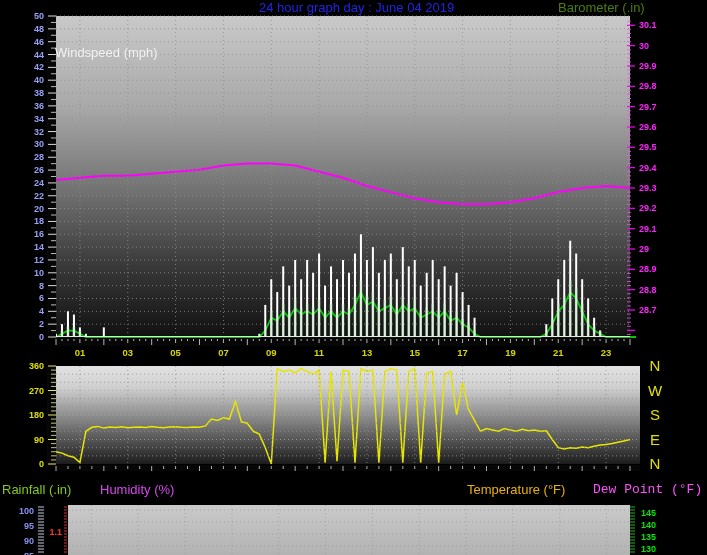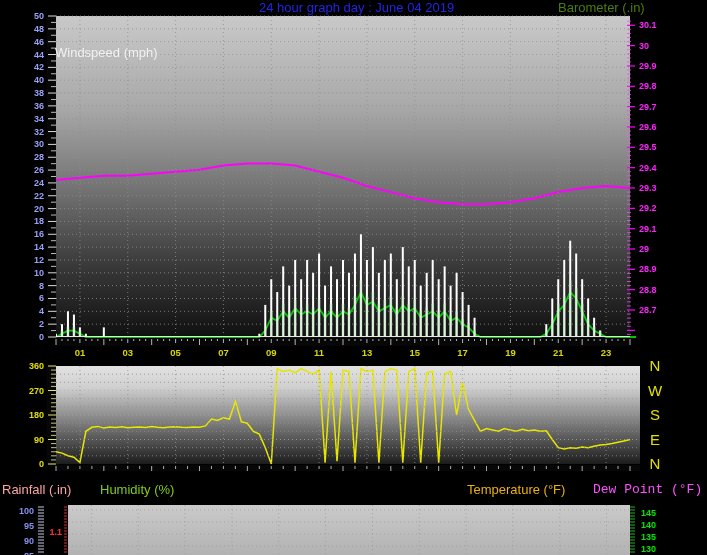--- a/index.html
+++ b/index.html
@@ -2,22 +2,22 @@
 <html><head>
 <meta charset="utf-8">
 <style>
   html,body{margin:0;padding:0;background:#000;}
   #screen{position:relative;width:707px;height:555px;background:#000;overflow:hidden;
           font-family:"Liberation Sans",sans-serif;}
   .hdr{position:absolute;font-size:13px;line-height:15px;white-space:nowrap;}
   #windspeed-title{left:55px;top:0;color:#f2f2f2;margin-top:45px;}
   #center-title{left:259px;top:0;color:#2323e6;}
   #barometer-title{left:558px;top:0;color:#4d7c0f;}
-  #rainfall-label{left:2px;top:482px;color:#fca5a5;}
-  #humidity-label{left:100px;top:482px;color:#84cc16;}
+  #rainfall-label{left:2px;top:482px;color:#84cc16;}
+  #humidity-label{left:100px;top:482px;color:#d946ef;}
   #temperature-label{left:467px;top:482px;color:#eab308;}
   #dewpoint-label{left:593px;top:482px;color:#ff50ff;font-family:Liberation Mono, monospace;}
   svg{position:absolute;left:0;top:0;}
   text{font-family:"Liberation Sans",sans-serif;}
 </style>
 </head>
 <body>
 
 <div id="screen">
   <svg id="charts" width="707" height="555">

